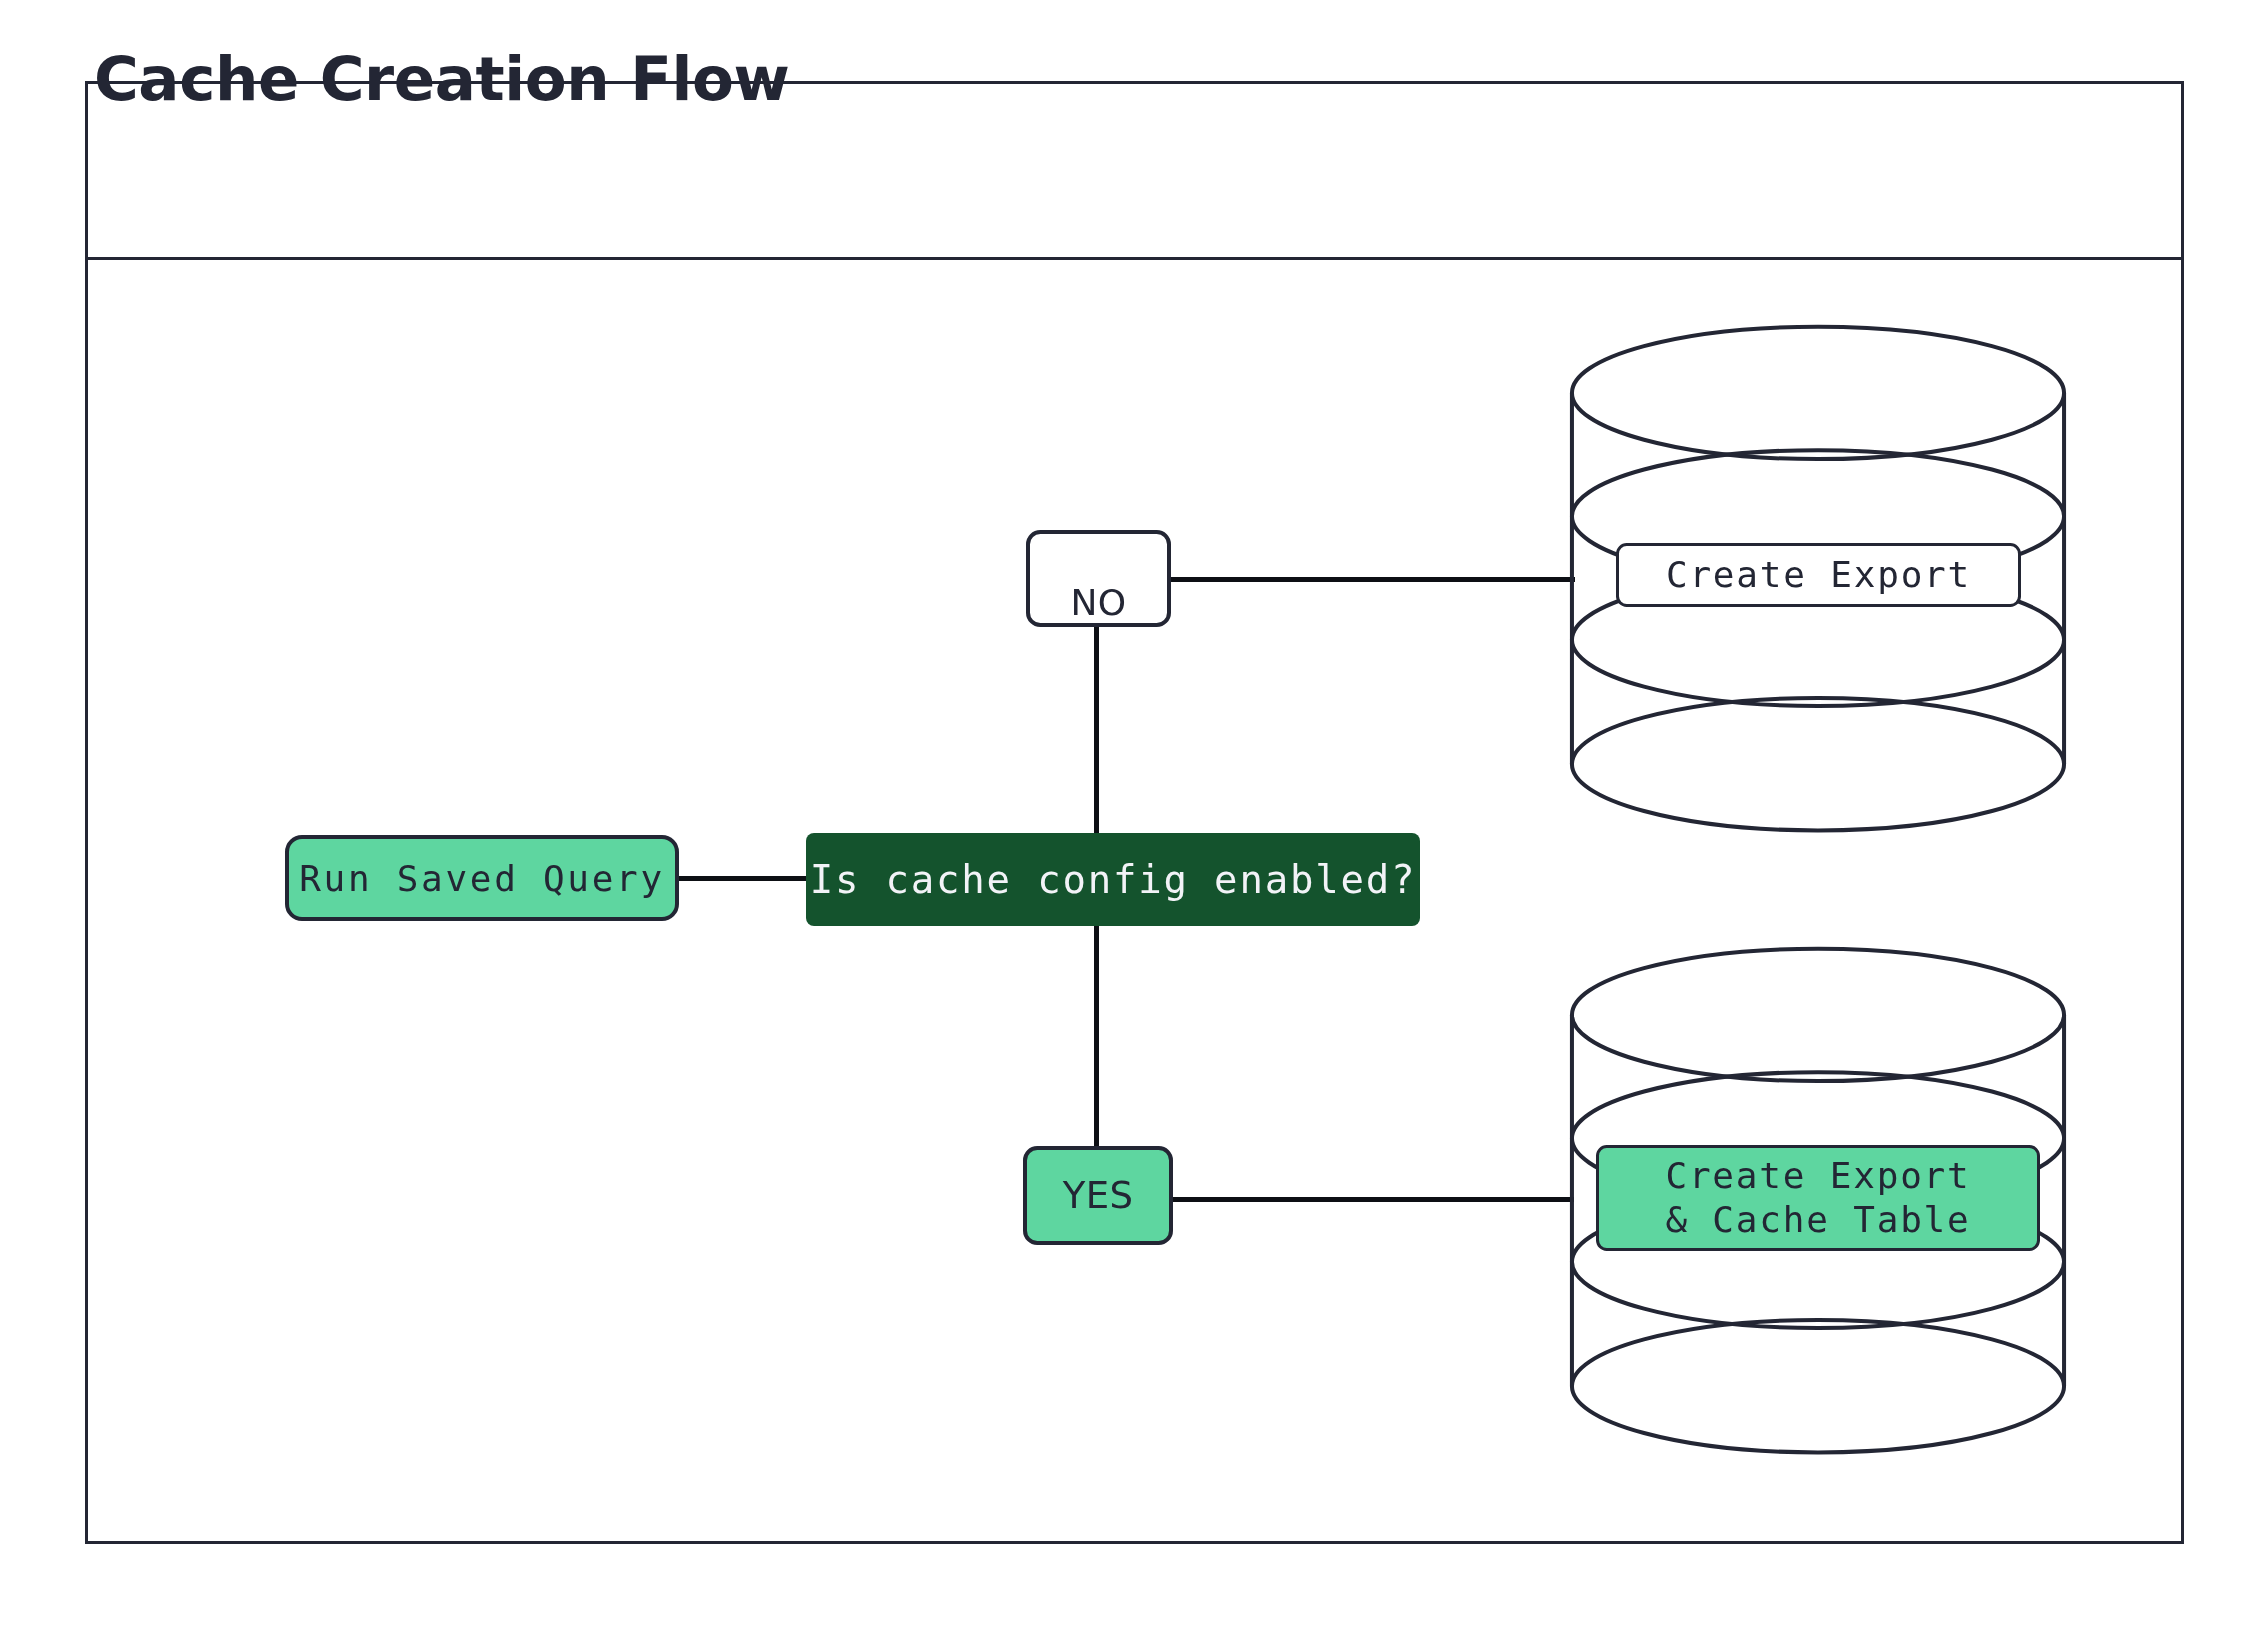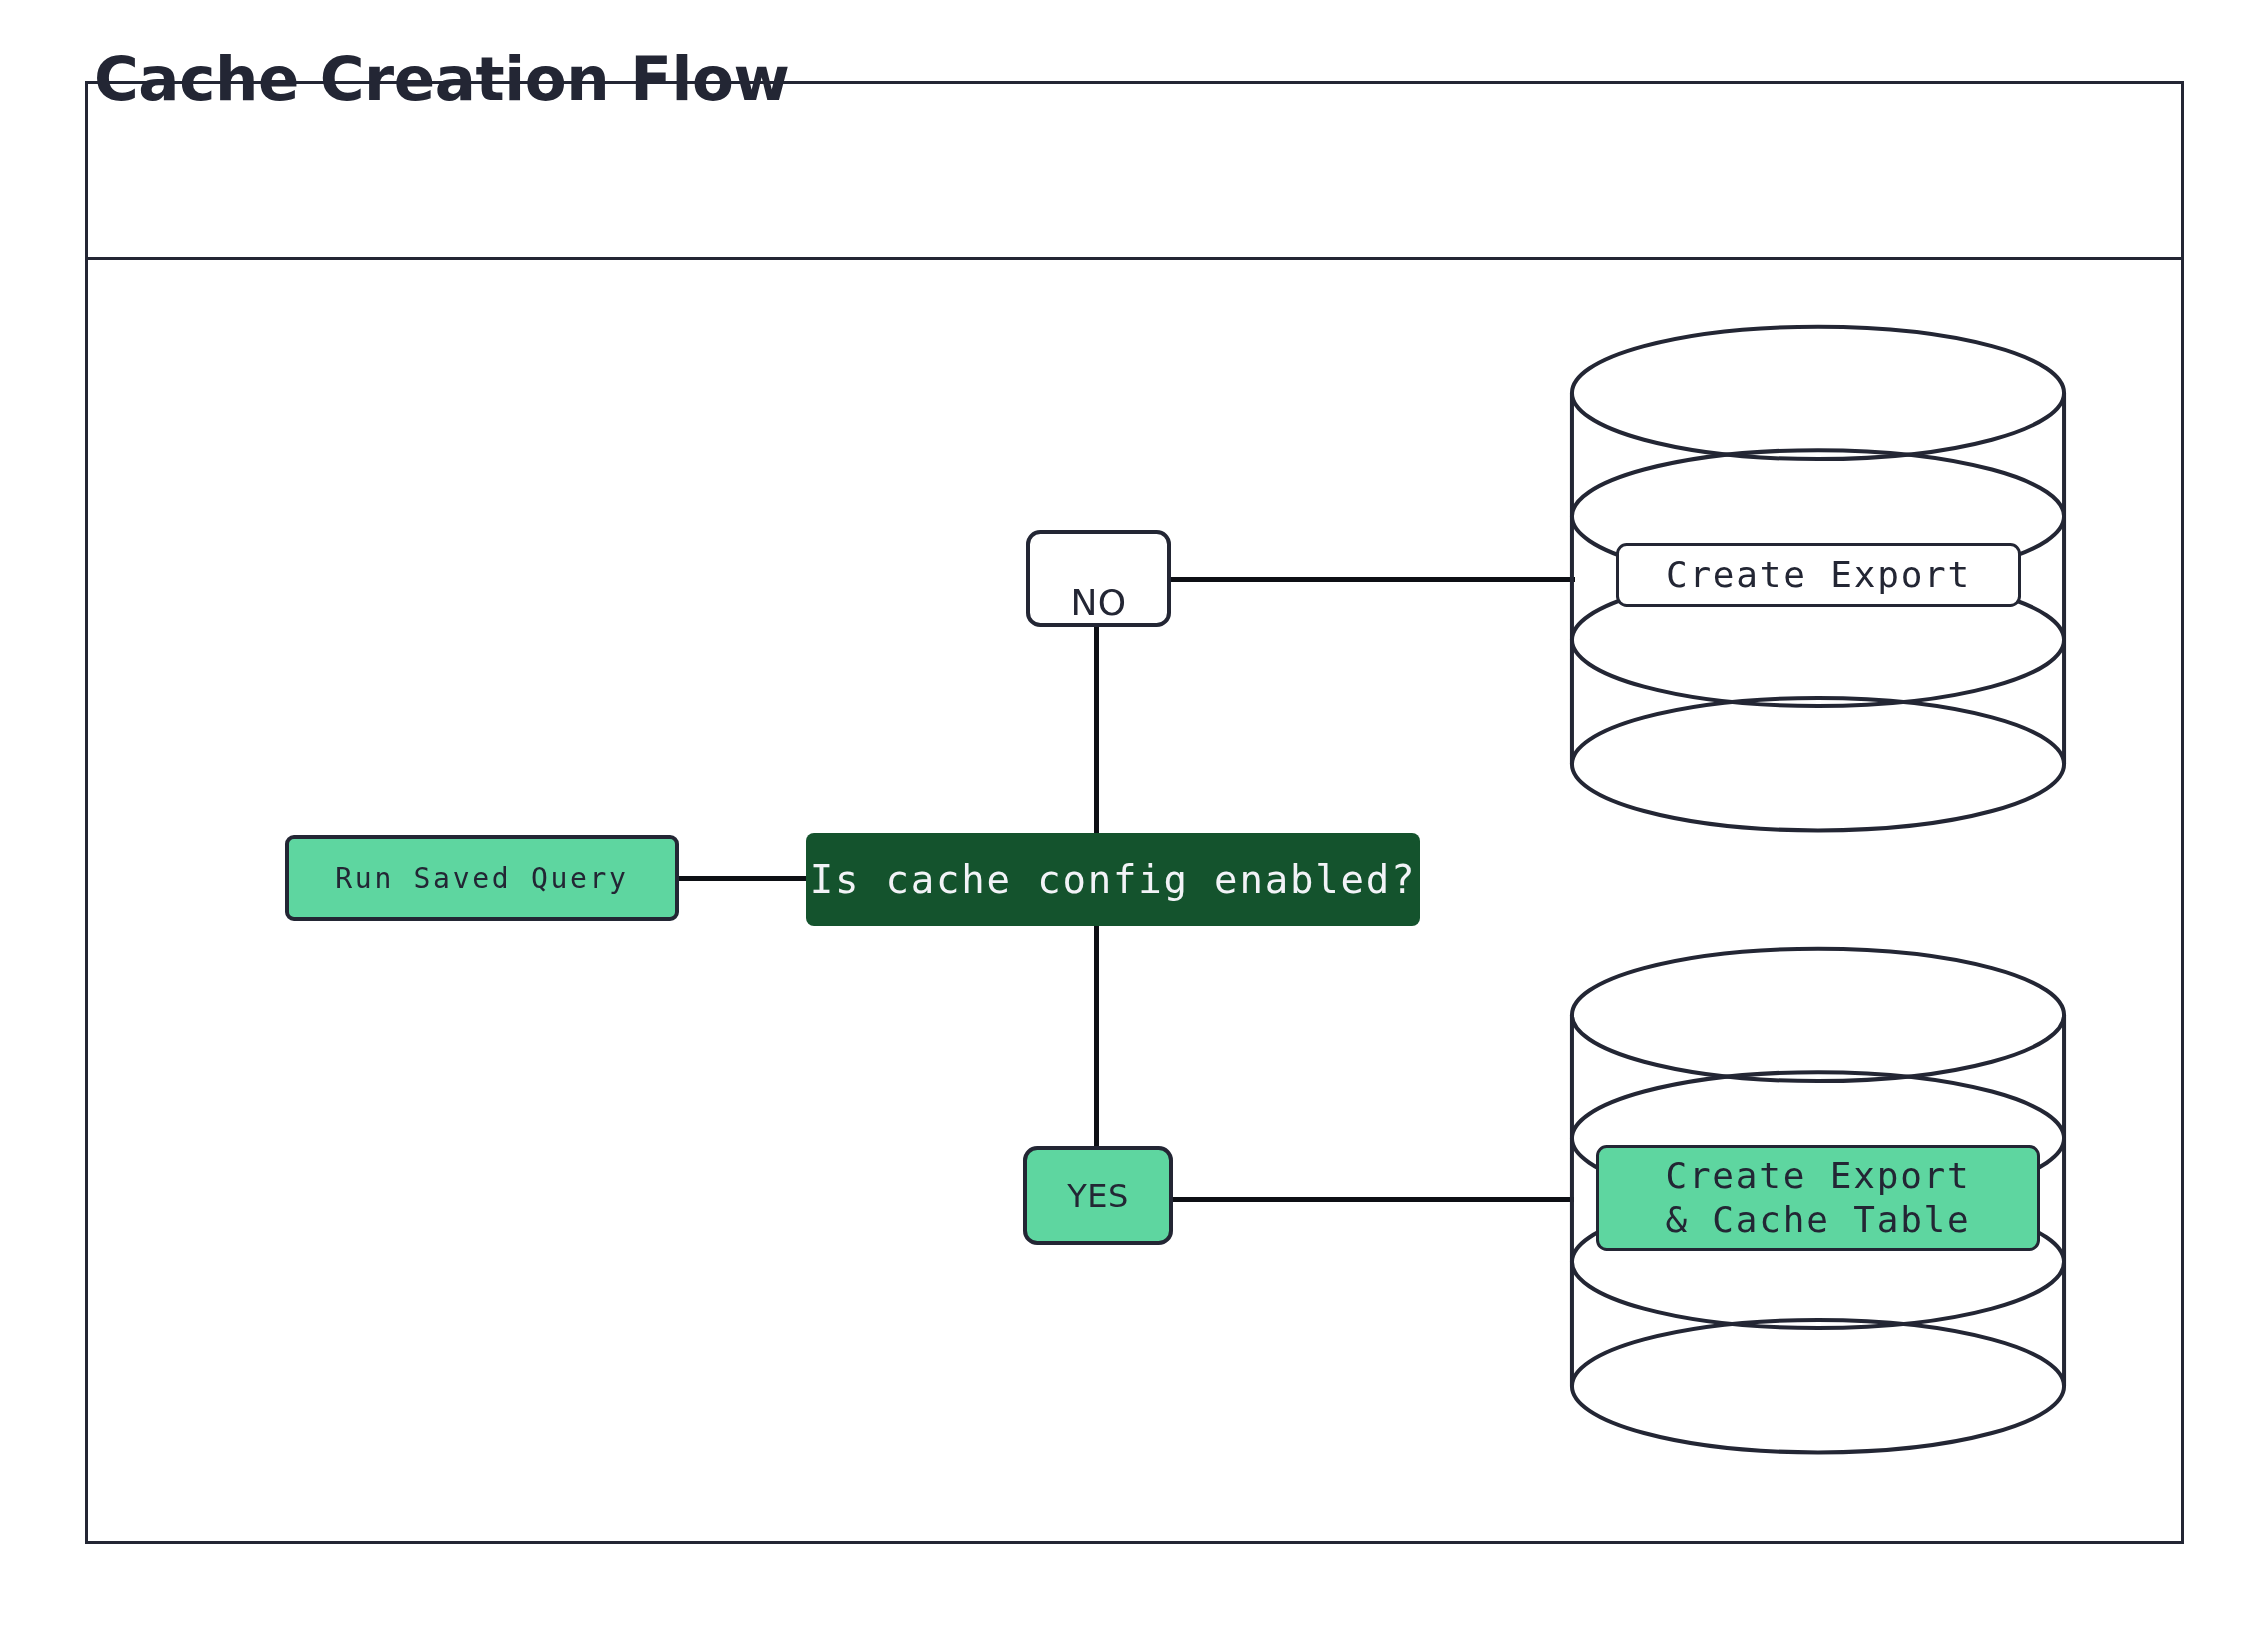--- a/index.html
+++ b/index.html
@@ -80,24 +80,24 @@
     box-sizing: border-box;
     display: flex;
     align-items: center;
     justify-content: center;
     text-align: center;
   }
 
   .node-proc {
     background: #5ed6a0;
     border: 4.5px solid #232634;
-    border-radius: 9px;
+    border-radius: 17px;
     color: #232634;
     font-family: "DejaVu Sans Mono", monospace;
-    font-size: 28px;
+    font-size: 36px;
     letter-spacing: 2.7px;
     white-space: nowrap;
   }
 
   .node-decision {
     background: #14532d;
     border-radius: 8px;
     color: #f2f3f7;
     font-family: "DejaVu Sans Mono", monospace;
     font-size: 39px;
@@ -114,21 +114,21 @@
     font-size: 36px;
     letter-spacing: 0.4px;
   }
 
   .node-label-green {
     background: #5ed6a0;
     border: 4.5px solid #232634;
     border-radius: 14.3px;
     color: #232634;
     font-family: "DejaVu Sans", sans-serif;
-    font-size: 32px;
+    font-size: 37px;
     letter-spacing: 0.4px;
   }
 
   
   .cylinder {
     position: absolute;
   }
   .cylinder svg {
     display: block;
     overflow: visible;

